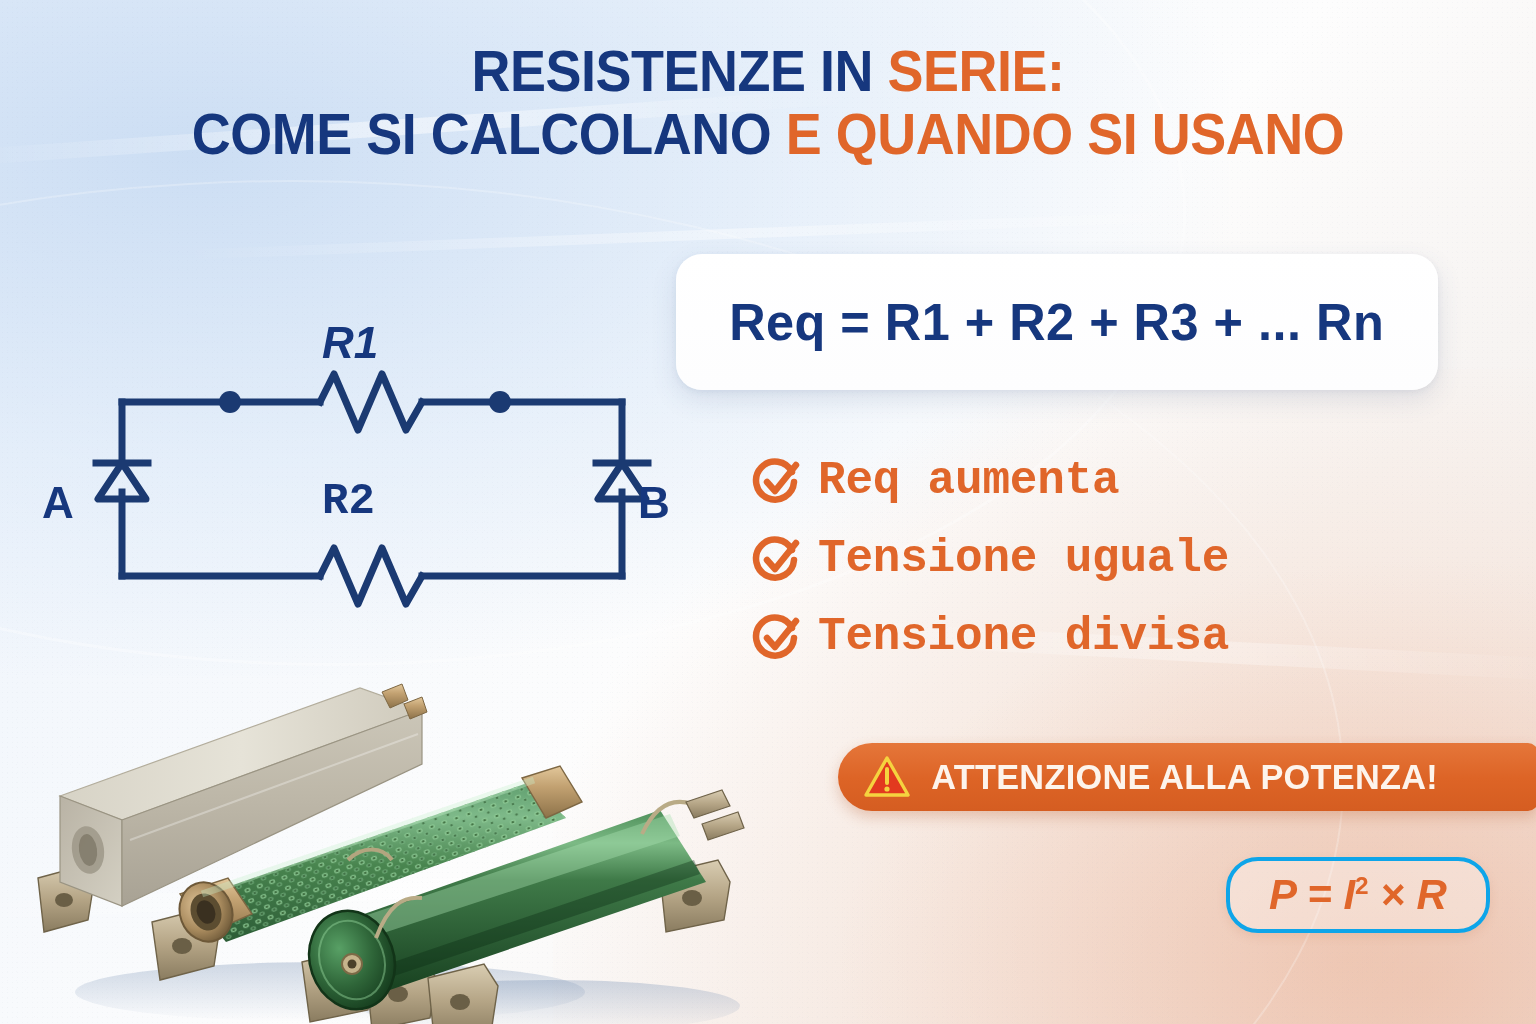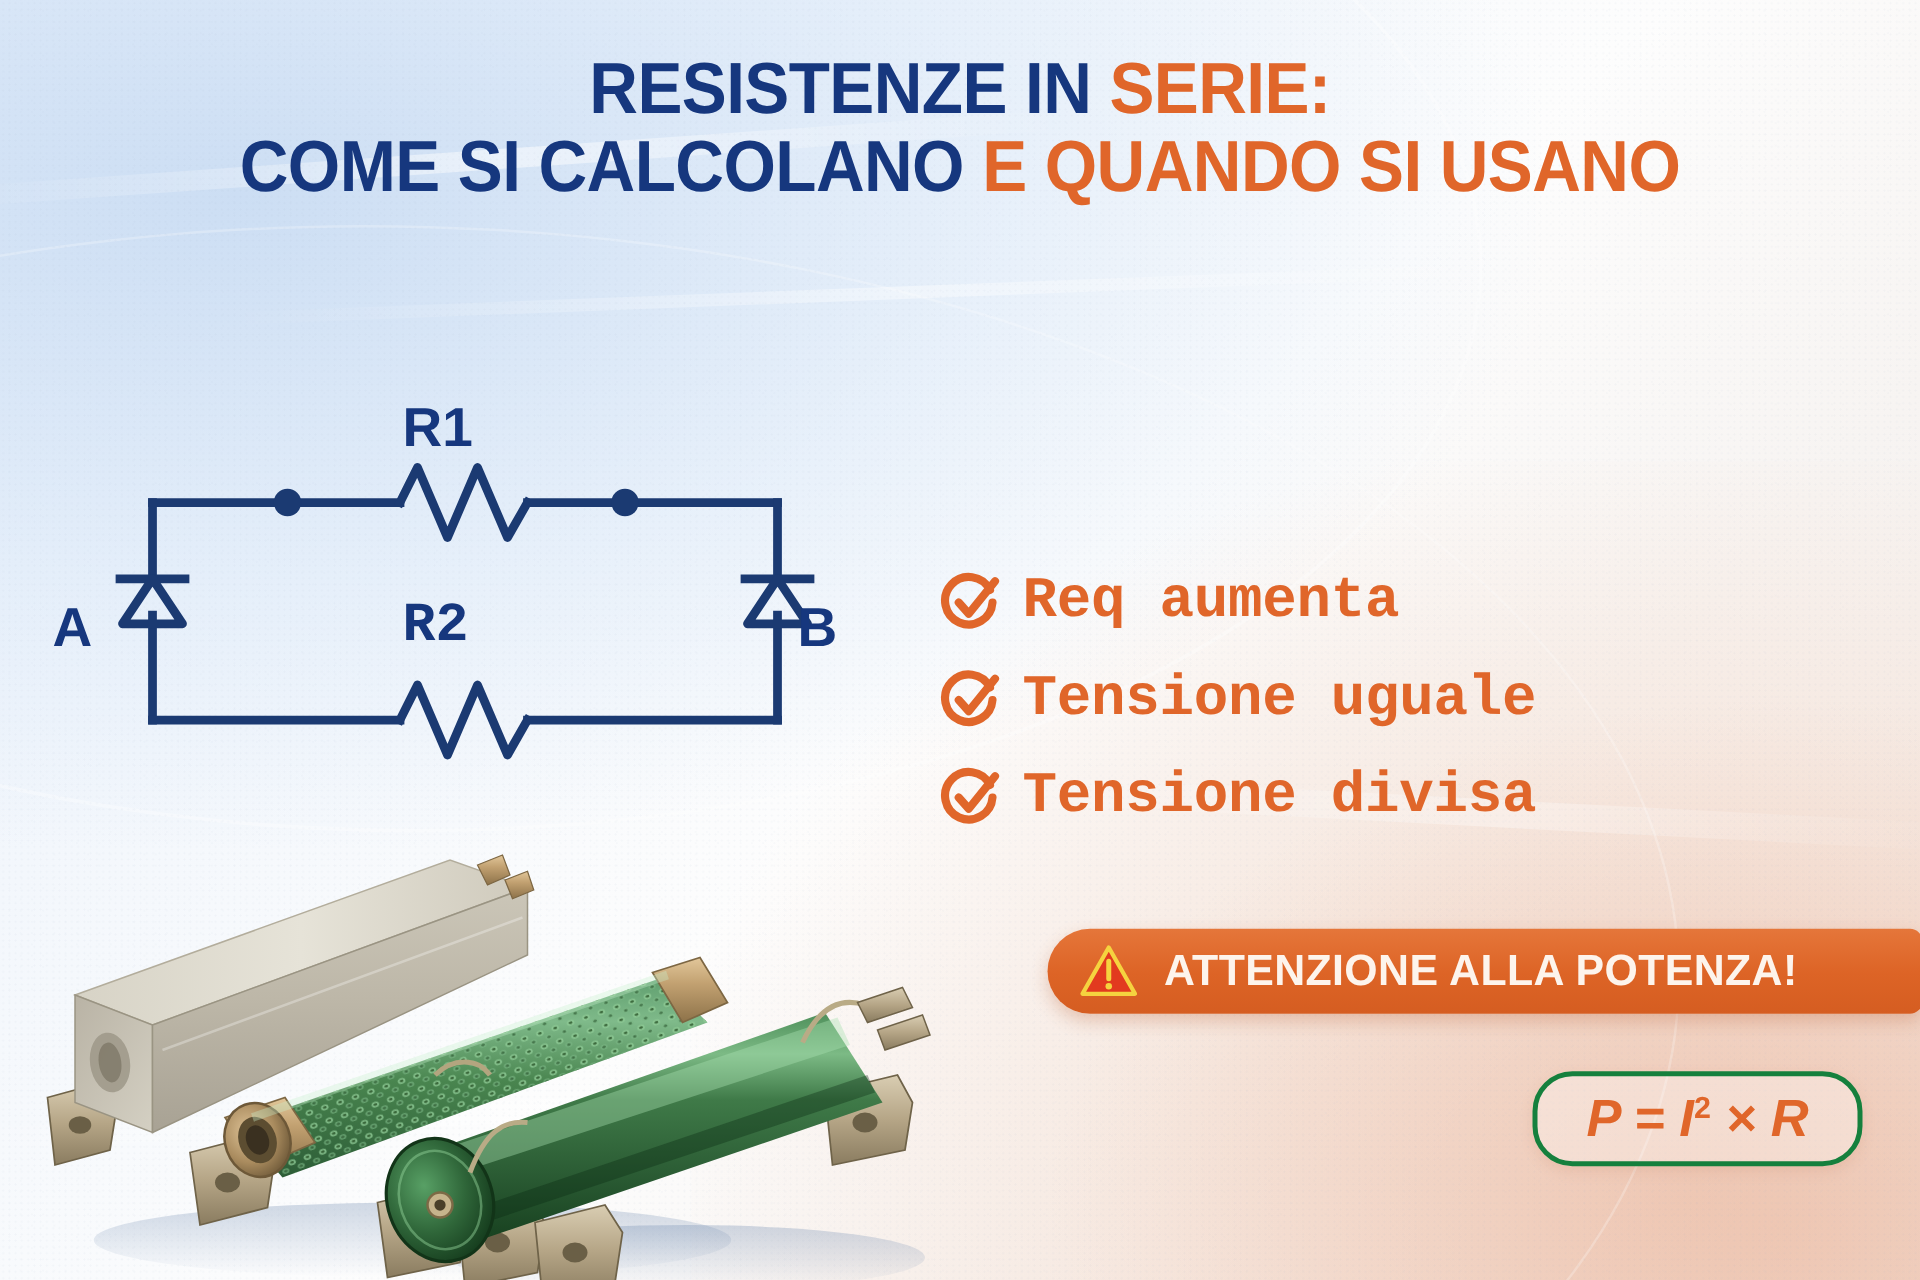--- a/index.html
+++ b/index.html
@@ -35,21 +35,21 @@
   .t-navy{color:#16377e;}
   .t-orange{color:#e0662a;}
   .title .ln{display:block;white-space:nowrap;}
 
   
   .circuit{position:absolute;left:22px;top:300px;width:700px;height:350px;}
   .lbl-A,.lbl-B{position:absolute;color:#16377e;font-weight:bold;font-size:44px;}
   .lbl-A{left:42px;top:478px;}
   .lbl-B{left:638px;top:478px;}
   .lbl-R1,.lbl-R2{position:absolute;color:#16377e;font-weight:bold;font-size:44px;}
-  .lbl-R1{left:322px;top:318px;}
+  .lbl-R1{left:322px;top:318px;font-style:italic;}
   .lbl-R2{left:322px;top:476px;font-family:Liberation Mono, monospace;}
 
   
   .photo{position:absolute;left:30px;bottom:-6px;width:740px;height:360px;}
 
   
   .formula-card{position:absolute;left:676px;top:254px;width:762px;height:136px;
     background:linear-gradient(180deg,#ffffff 0%,#fdfdfe 100%);
     border-radius:26px;
     box-shadow:0 10px 26px rgba(60,85,135,.13), 0 2px 6px rgba(60,85,135,.08);
@@ -68,21 +68,21 @@
     background:linear-gradient(180deg,#e5763a 0%,#dd6426 52%,#d55d21 100%);
     border-radius:34px 10px 10px 34px;
     box-shadow:0 6px 14px rgba(190,100,55,.30);
     display:flex;align-items:center;padding-left:26px;box-sizing:border-box;}
   .warn .wi{width:46px;height:44px;flex:0 0 46px;margin-right:16px;}
   .warn .wtxt{color:#fdf4ec;font-weight:bold;font-size:35px;letter-spacing:.3px;white-space:nowrap;
     transform:scaleX(.98);}
 
   
   .pill{position:absolute;left:1226px;top:857px;width:256px;height:68px;
-    border:4px solid #15803d;border-radius:32px;
+    border:4px solid #0ea5e9;border-radius:32px;
     background:rgba(255,255,255,.34);
     display:flex;align-items:center;justify-content:center;
     box-shadow:0 4px 10px rgba(200,130,95,.18);}
   .pill-text{color:#e0662a;font-weight:bold;font-style:italic;font-size:42px;white-space:nowrap;}
   .pill-text sup{font-size:.58em;vertical-align:super;font-style:normal;font-weight:bold;}
 </style>
 </head>
 <body>
 
 <div id="stage">
@@ -278,20 +278,23 @@
       <circle cx="322" cy="294" r="4.5" fill="#4b4029"></circle>
 
       <path d="M346 268 C358 236, 372 226, 392 228" stroke="#b9ab86" stroke-width="4" fill="none"></path>
       <path d="M612 164 C626 134, 644 128, 662 134" stroke="#b9ab86" stroke-width="4" fill="none"></path>
 
       <path d="M656 132 L692 120 L700 136 L664 148 Z" fill="url(#gSteel)" stroke="#6f6349" stroke-width="1.2"></path>
       <path d="M672 154 L708 142 L714 158 L678 170 Z" fill="url(#gSteel)" stroke="#6f6349" stroke-width="1.2"></path>
     </g>
   </svg>
 
+  <div class="formula-card">
+    <div class="formula-text">Req = R1  +  R2  +  R3  +  ... Rn</div>
+  </div>
 
   <div class="bullets">
 
     <div class="bullet">
       <svg class="bi" viewBox="0 0 48 48">
         <path d="M40 15 A19 19 0 1 0 42 25" fill="none" stroke="#e0662a" stroke-width="6.5" stroke-linecap="round"></path>
         <path d="M15 25 L23 34 L44 8" fill="none" stroke="#e0662a" stroke-width="6.5" stroke-linecap="round" stroke-linejoin="round"></path>
       </svg>
       <span class="btxt">Req aumenta</span>
     </div>

